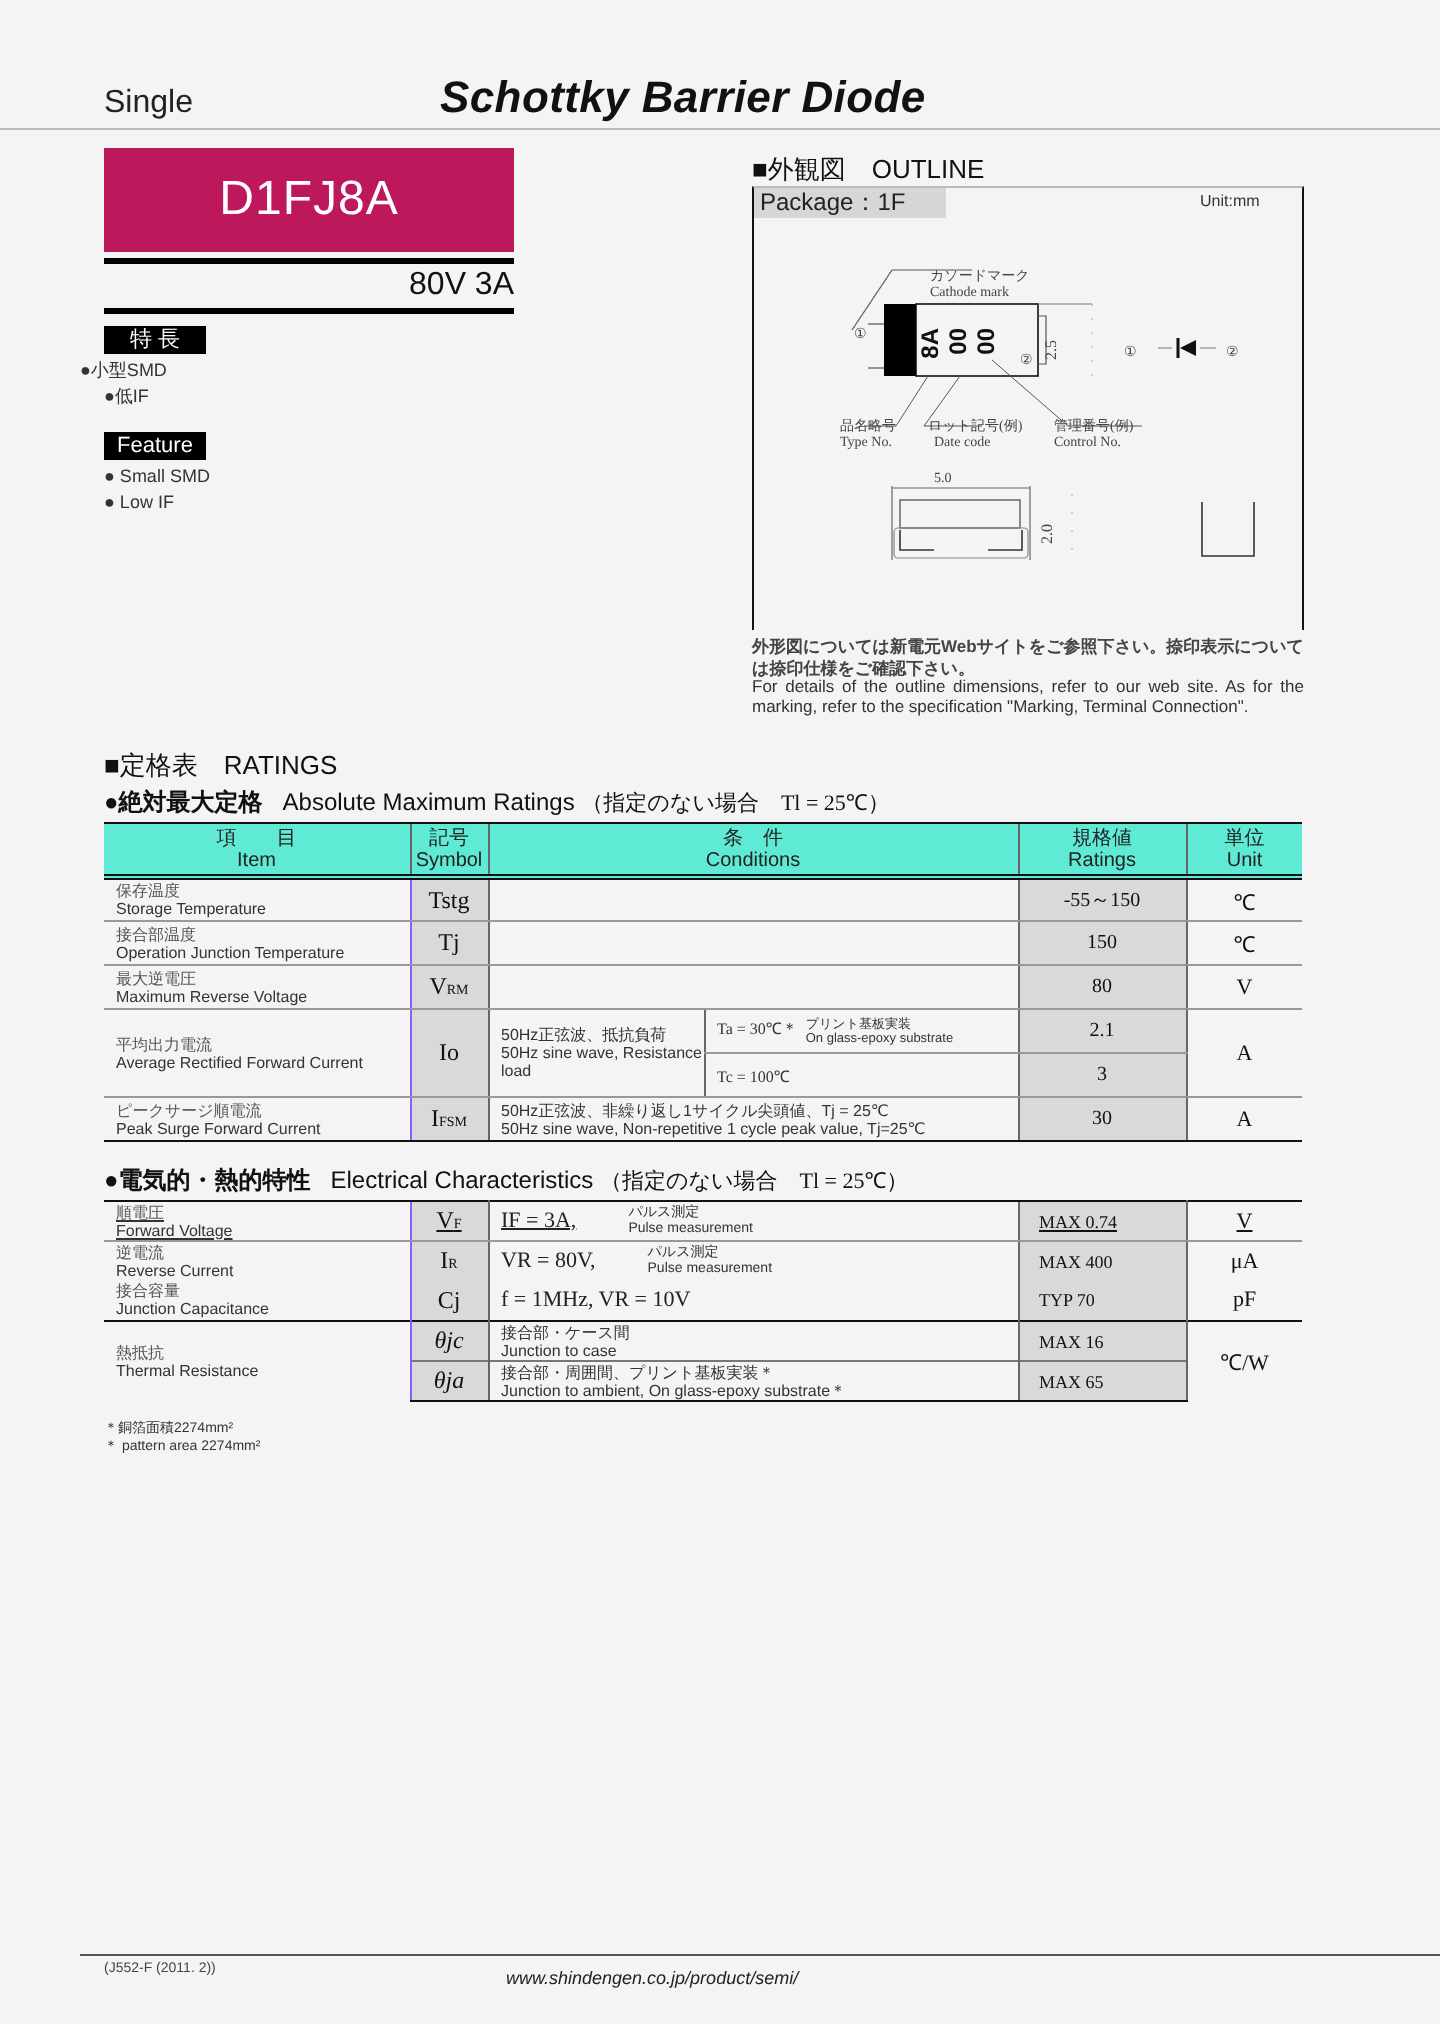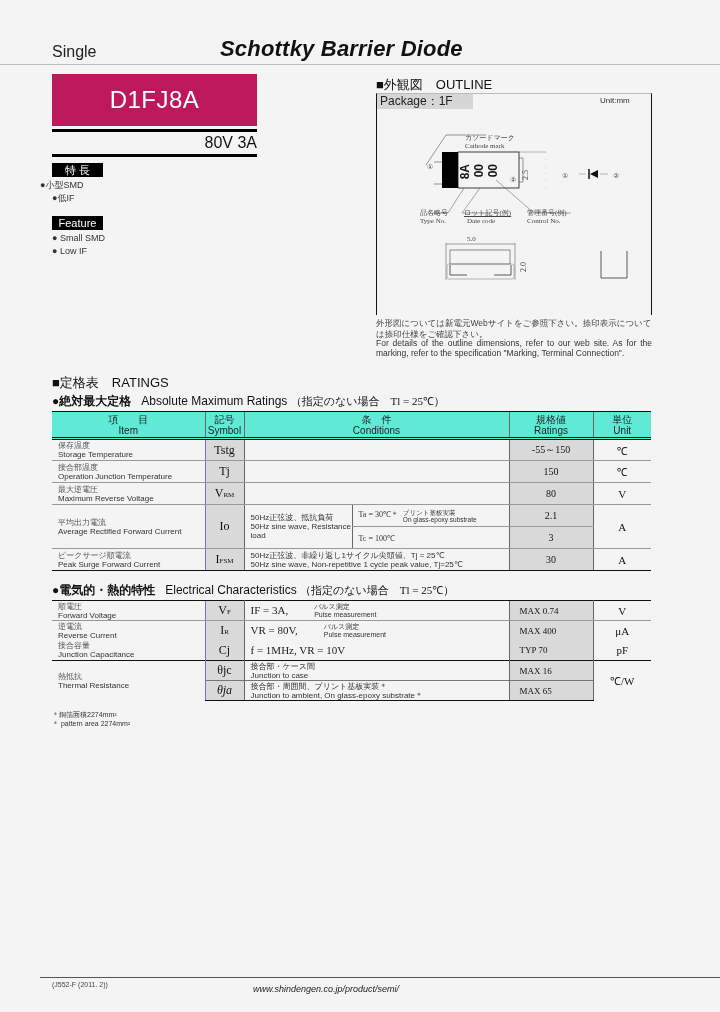--- a/index.html
+++ b/index.html
@@ -22,21 +22,21 @@
 
   .tag { background: #000; color: #fff; font-size: 11px; height: 14px; line-height: 14px; padding: 0 6px; width: 51px; text-align: center; }
   .feat { font-size: 9px; color: #333; line-height: 12px; }
 
   
   .ol-heading { left: 376px; top: 76px; font-size: 13px; }
   .ol-box { left: 376px; top: 93px; width: 276px; height: 222px; border-left: 1.5px solid #111; border-right: 1.5px solid #111; border-top: 1px solid #bbb; }
   .ol-pkg { left: 377px; top: 94px; width: 96px; height: 15px; background: #d6d6d6; font-size: 12px; line-height: 15px; padding-left: 3px; color: #222; }
   .ol-unit { left: 600px; top: 96px; font-size: 8px; color: #333; }
   .tiny { font-size: 7px; color: #444; font-family: "Liberation Serif", serif; }
-  .ol-note-jp { left: 376px; top: 318px; width: 276px; font-size: 8.5px; color: #444; line-height: 11px; }
+  .ol-note-jp { left: 376px; top: 318px; width: 276px; font-size: 8.5px; color: #444; line-height: 11px; font-weight: bold; }
   .ol-note-en { left: 376px; top: 338px; width: 276px; font-size: 8.5px; color: #333; line-height: 10px; text-align: justify; }
 
   
   .sec-h { font-size: 13px; color: #111; }
   .sub-h { font-size: 12px; color: #111; }
   .sub-h .jp { font-weight: bold; }
 
   
   table { border-collapse: collapse; position: absolute; }
   td, th { font-weight: normal; }
@@ -51,21 +51,21 @@
   .sym sub { font-size: 7px; vertical-align: baseline; }
   .cond { font-size: 8px; line-height: 9px; padding-left: 6px; color: #333; }
   .rate { background: #d9d9d9; text-align: center; font-family: "Liberation Serif", serif; font-size: 10px; border-left: 1px solid #666; border-right: 1px solid #666; }
   .unit { text-align: center; font-family: "Liberation Serif", serif; font-size: 11px; }
   .subcond { font-size: 8px; font-family: "Liberation Serif", serif; padding-left: 6px; border-left: 1px solid #666; color: #333; }
   .subcond small { font-family: "Liberation Sans", sans-serif; font-size: 6.5px; line-height: 7px; display: inline-block; vertical-align: middle; margin-left: 4px; }
 
   .t2 { left: 52px; top: 600px; width: 599px; font-size: 9px; }
   .t2 td { height: 20px; vertical-align: middle; }
   .t2 tr.first td { border-top: 1.5px solid #111; }
-  .t2 tr.b td { border-bottom: 1px solid #999; }
+  .t2 tr.b td { border-bottom: 1px solid #999; text-decoration: underline; }
   .t2 tr.last td { border-bottom: 1.5px solid #111; }
   .t2 .rate { font-size: 9px; text-align: left; padding-left: 10px; }
   .cond2 { padding-left: 6px; font-family: "Liberation Serif", serif; font-size: 11px; color: #222; }
   .cond2 small { font-family: "Liberation Sans", sans-serif; font-size: 7px; line-height: 8px; display: inline-block; vertical-align: middle; margin-left: 26px; color: #333; }
 
   .footnote { left: 52px; top: 710px; font-size: 7px; line-height: 9px; color: #333; }
 
   .foot-rule { left: 40px; top: 977px; width: 680px; height: 1px; background: #555; }
   .foot-code { left: 52px; top: 981px; font-size: 7px; color: #444; }
   .foot-url { left: 253px; top: 984px; font-size: 9px; font-style: italic; color: #222; }
@@ -139,21 +139,21 @@
 <div class="abs tiny" style="left:427px; top:163px;">①</div>
 <div class="abs" style="left:458px; top:164px; font-family:'Liberation Sans',sans-serif; font-weight:bold; font-size:12px; writing-mode:vertical-rl; transform:rotate(180deg);">8A</div>
 <div class="abs" style="left:472px; top:164px; font-family:'Liberation Sans',sans-serif; font-weight:bold; font-size:12px; writing-mode:vertical-rl; transform:rotate(180deg);">00</div>
 <div class="abs" style="left:486px; top:164px; font-family:'Liberation Sans',sans-serif; font-weight:bold; font-size:12px; writing-mode:vertical-rl; transform:rotate(180deg);">00</div>
 <div class="abs tiny" style="left:510px; top:176px;">②</div>
 <div class="abs tiny" style="left:521px; top:170px; writing-mode:vertical-rl; transform:rotate(180deg); font-size:8px;">2.5</div>
 <div class="abs tiny" style="left:562px; top:172px;">①</div>
 <div class="abs tiny" style="left:613px; top:172px;">②</div>
 <div class="abs tiny" style="left:420px; top:208px;">品名略号</div>
 <div class="abs tiny" style="left:420px; top:217px;">Type No.</div>
-<div class="abs tiny" style="left:464px; top:208px;text-decoration:underline;">ロット記号(例)</div>
+<div class="abs tiny" style="left:464px; top:208px;">ロット記号(例)</div>
 <div class="abs tiny" style="left:467px; top:217px;">Date code</div>
 <div class="abs tiny" style="left:527px; top:208px;">管理番号(例)</div>
 <div class="abs tiny" style="left:527px; top:217px;">Control No.</div>
 <div class="abs tiny" style="left:467px; top:235px;">5.0</div>
 <div class="abs tiny" style="left:519px; top:262px; writing-mode:vertical-rl; transform:rotate(180deg); font-size:8px;">2.0</div>
 
 <div class="abs ol-note-jp">外形図については新電元Webサイトをご参照下さい。捺印表示については捺印仕様をご確認下さい。</div>
 <div class="abs ol-note-en">For details of the outline dimensions, refer to our web site. As for the marking, refer to the specification "Marking, Terminal Connection".</div>
 
 <div class="abs sec-h" style="left:52px; top:374px;">■定格表　RATINGS</div>
@@ -256,21 +256,21 @@
     </tr>
     <tr style="border-bottom:1.5px solid #111;">
       <td class="item"><span class="jp">接合容量</span><br><span>Junction Capacitance</span></td>
       <td class="sym">Cj</td>
       <td class="cond2">f = 1MHz, VR = 10V</td>
       <td class="rate">TYP 70</td>
       <td class="unit">pF</td>
     </tr>
     <tr style="border-bottom:1px solid #777;">
       <td class="item" rowspan="2"><span class="jp">熱抵抗</span><br><span>Thermal Resistance</span></td>
-      <td class="sym" style="margin-left:34px;">θjc</td>
+      <td class="sym" style="font-style:italic;margin-left:34px;">θjc</td>
       <td class="cond"><span>接合部・ケース間</span><br><span>Junction to case</span></td>
       <td class="rate">MAX 16</td>
       <td class="unit" rowspan="2">℃/W</td>
     </tr>
     <tr class="last">
       <td class="sym" style="font-style:italic;">θja</td>
       <td class="cond"><span>接合部・周囲間、プリント基板実装＊</span><br><span>Junction to ambient, On glass-epoxy substrate＊</span></td>
       <td class="rate">MAX 65</td>
     </tr>
   </tbody>

